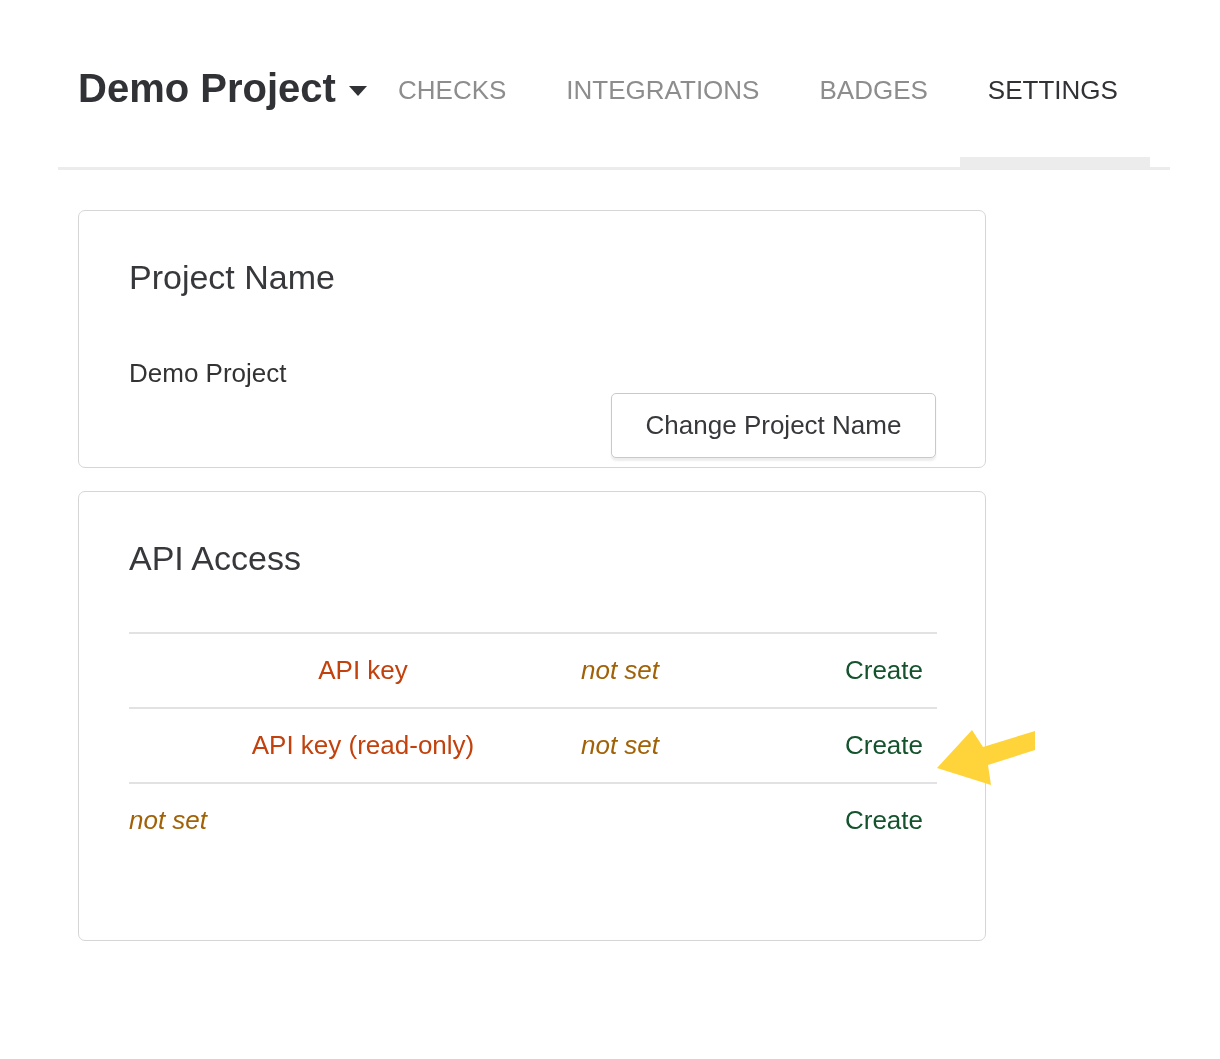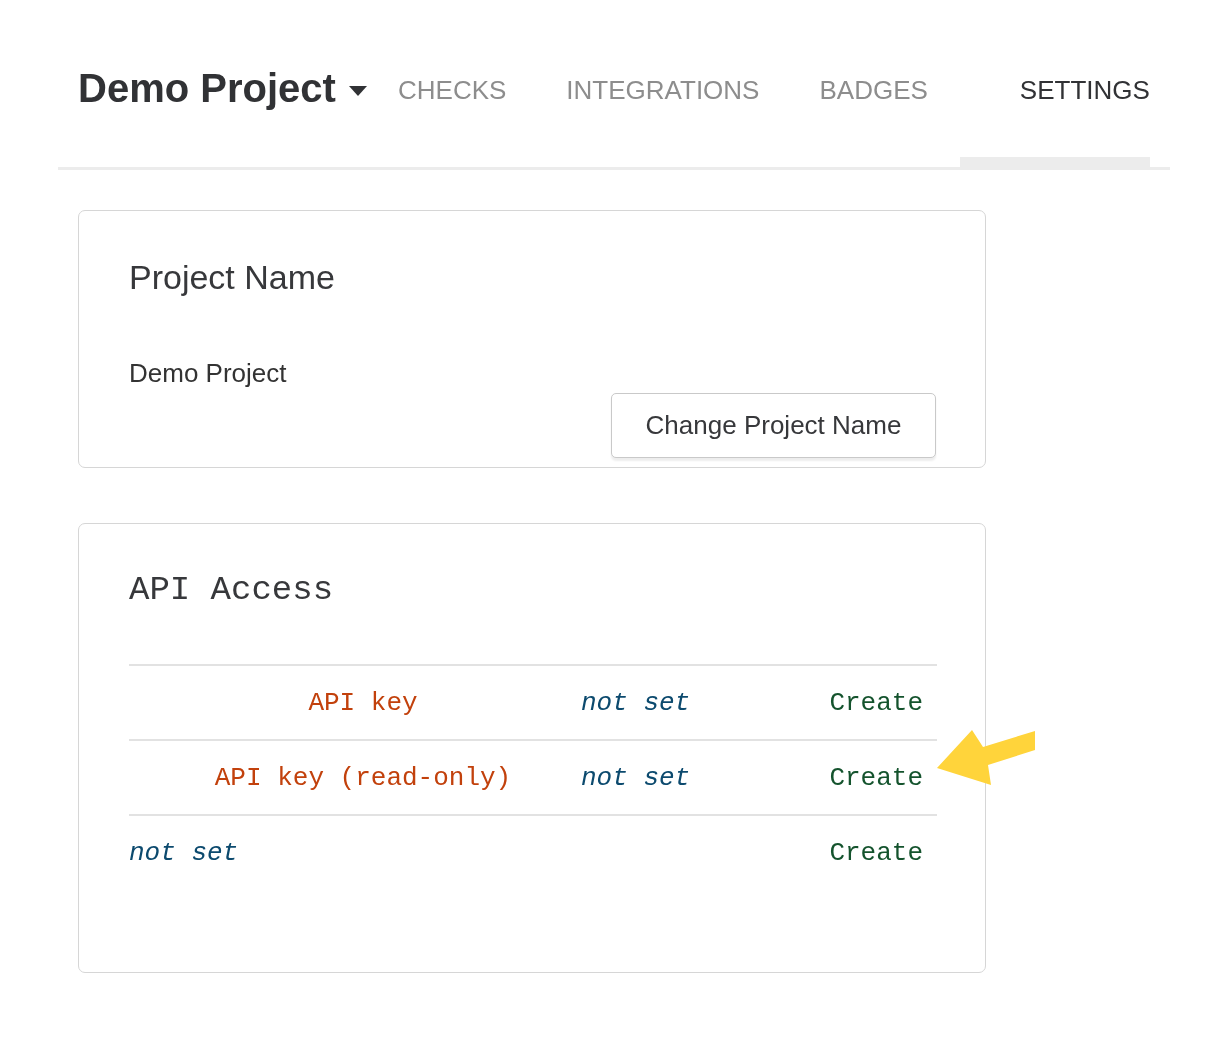--- a/index.html
+++ b/index.html
@@ -44,21 +44,21 @@
     gap: 60px;
     align-items: flex-start;
   }
   .nav-tab {
     font-size: 26px;
     line-height: 26px;
     color: #8d8d8d;
     cursor: pointer;
     white-space: nowrap;
   }
-  .nav-tab.active { color: #313235; margin-left: 32px; }
+  .nav-tab.active { color: #313235; }
 
   .nav-active-highlight {
     position: absolute;
     left: 960px;
     top: 157px;
     width: 190px;
     height: 13px;
     background: #ececec;
   }
   .nav-divider {
@@ -73,21 +73,21 @@
   
   .card {
     position: absolute;
     left: 78px;
     width: 908px;
     background: #ffffff;
     border: 1px solid #d6d6d6;
     border-radius: 7px;
   }
   .card-project-name { top: 210px; height: 258px; }
-  .card-api-access  { top: 523px; height: 450px; font-family: Liberation Mono, monospace; }
+  .card-api-access  { top: 491px; height: 450px; }
 
   .card h2 {
     margin: 46px 0 0 50px;
     font-size: 34px;
     line-height: 40px;
     font-weight: 400;
     color: #37383b;
   }
 
   
@@ -132,21 +132,21 @@
   }
   .key-label {
     flex: 0 0 452px;
     padding-left: 16px;
     color: #c2410c;
     text-align: center;
   }
   .key-value {
     flex: 0 0 200px;
     font-style: italic;
-    color: #0c4a6e;
+    color: #a16207;
   }
   .key-action {
     flex: 1;
     text-align: right;
     padding-right: 14px;
   }
   .key-action a {
     color: #14532d;
     text-decoration: none;
     cursor: pointer;

